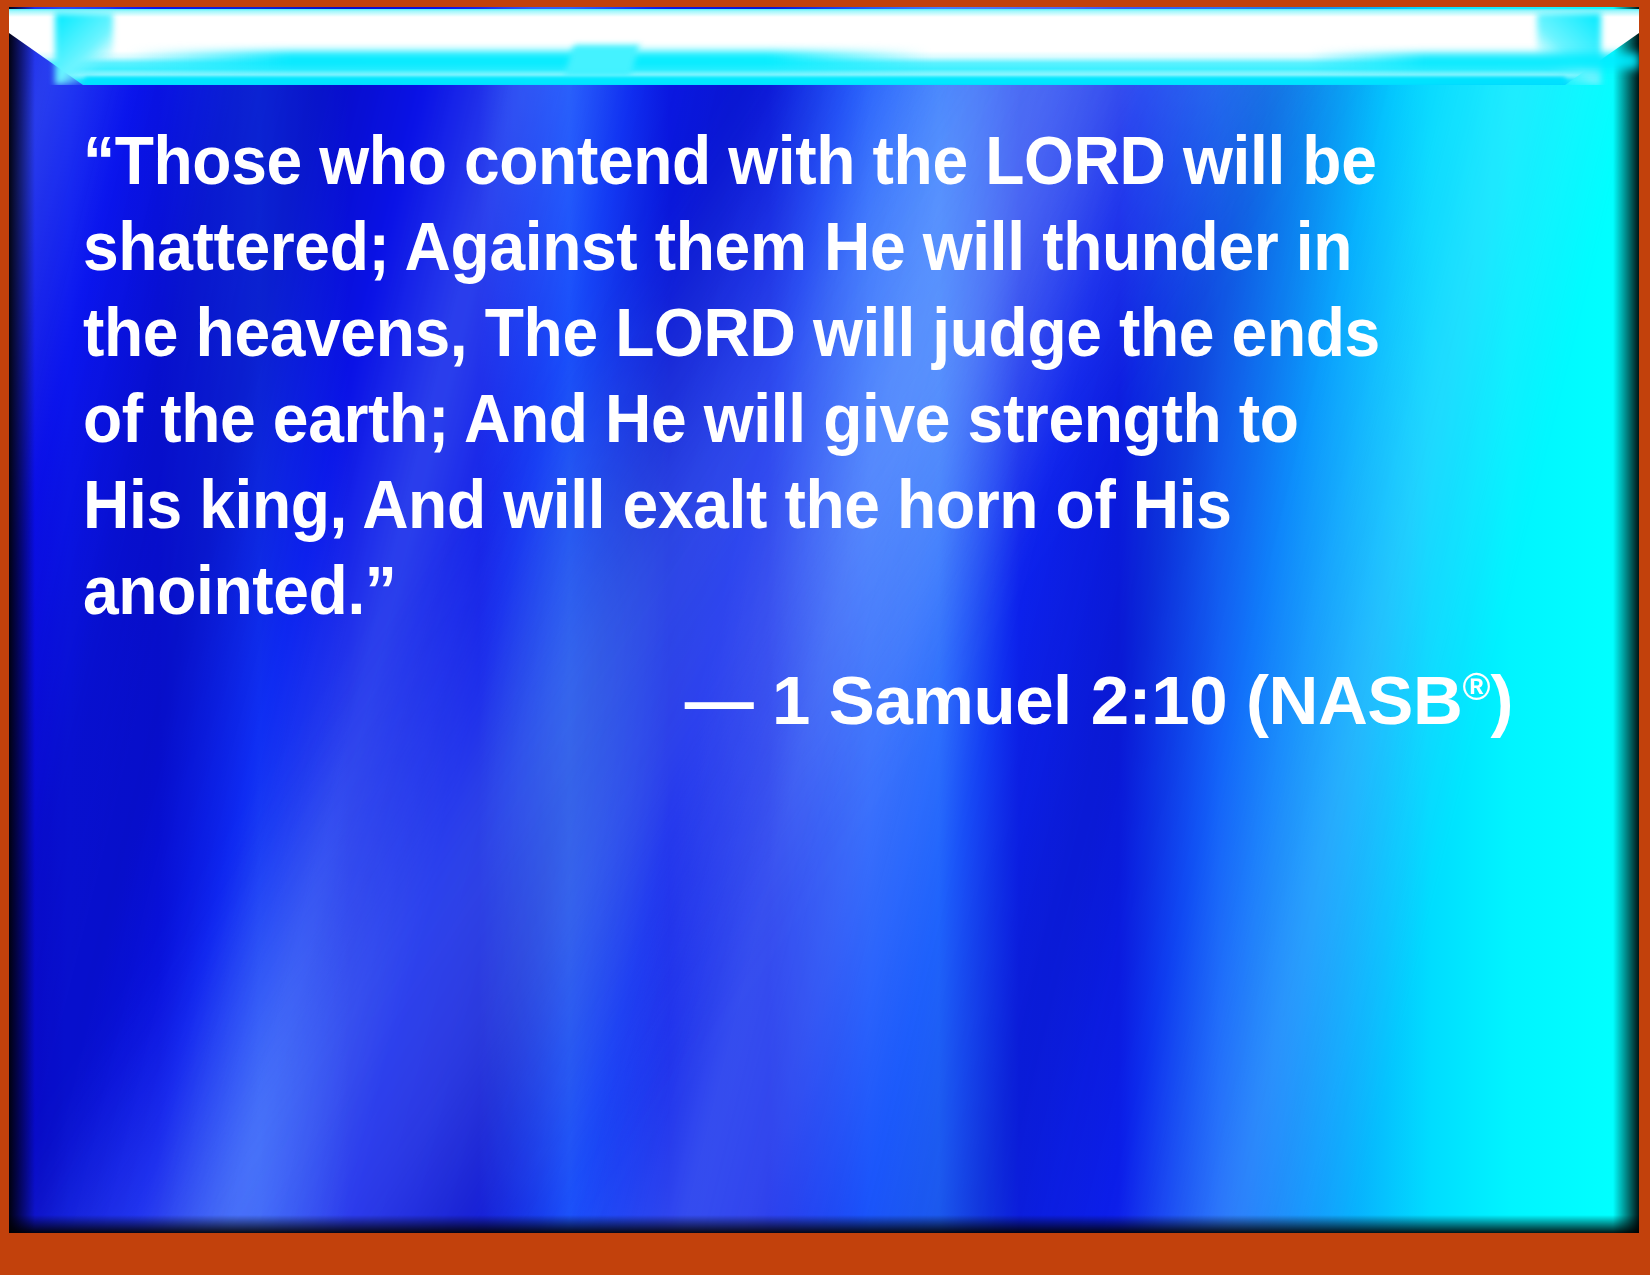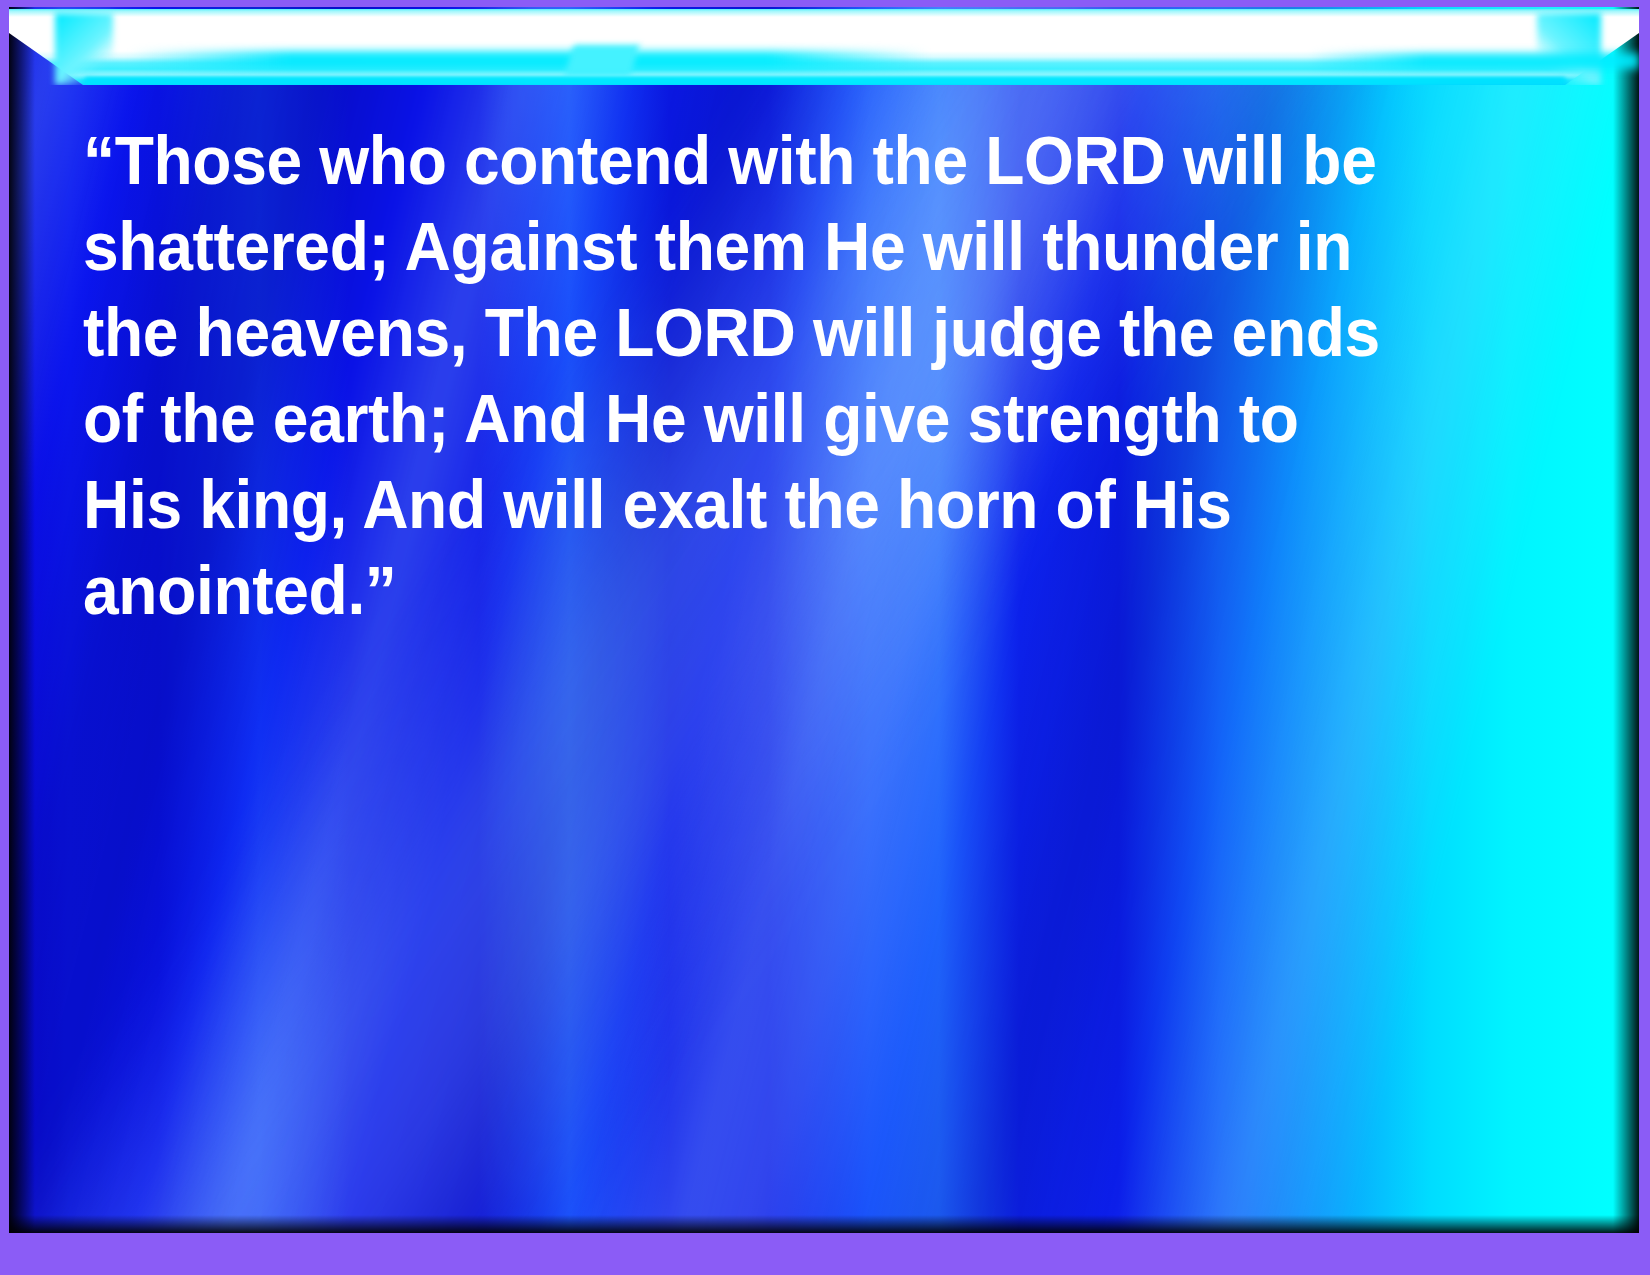--- a/index.html
+++ b/index.html
@@ -11,21 +11,21 @@
     width: 1650px;
     height: 1275px;
     overflow: hidden;
     font-family: "Liberation Sans", sans-serif;
   }
 
   #slide {
     position: relative;
     width: 1650px;
     height: 1275px;
-    background: #8b5cf6;
+    background: #c2410c;
     overflow: hidden;
   }
 
   
   #bg-field {
     position: absolute;
     left: 9px;
     top: 7px;
     width: 1630px;
     height: 1226px;
@@ -262,15 +262,16 @@
     <div id="banner-corner-left"></div>
     <div id="banner-corner-right"></div>
     <div id="banner-wisp-left"></div>
     <div id="banner-wisp-mid"></div>
     <div id="banner-wisp-right"></div>
     <div id="banner-lowline"></div>
   </div>
 
   <div id="verse-block">
     <p id="verse-text">“Those who contend with the LORD will be shattered; Against them He will thunder in the heavens, The LORD will judge the ends of the earth; And He will give strength to His king, And will exalt the horn of His anointed.”</p>
+    <p id="attribution"><span>— 1 Samuel 2:10 (NASB</span><span class="reg">®</span><span>)</span></p>
   </div>
 
 </div>
 
 </body></html>

